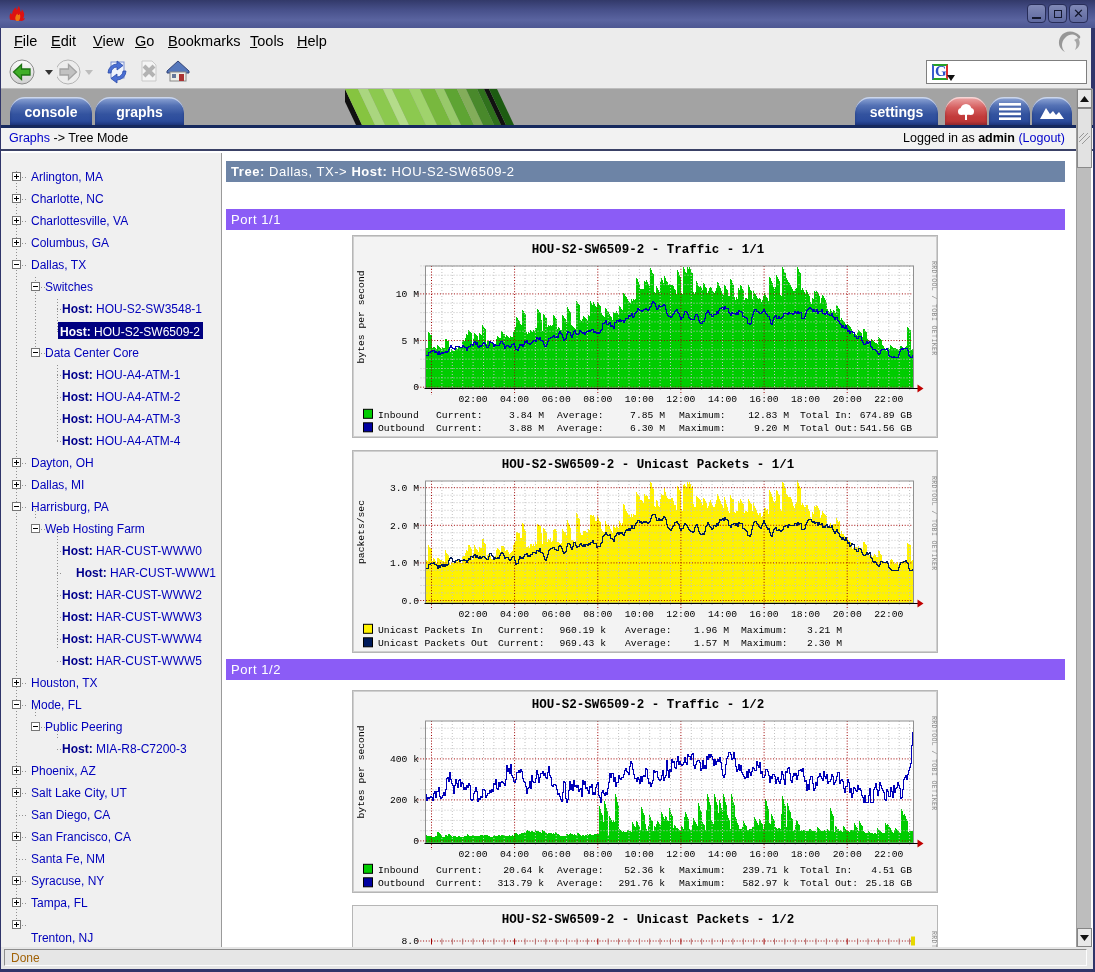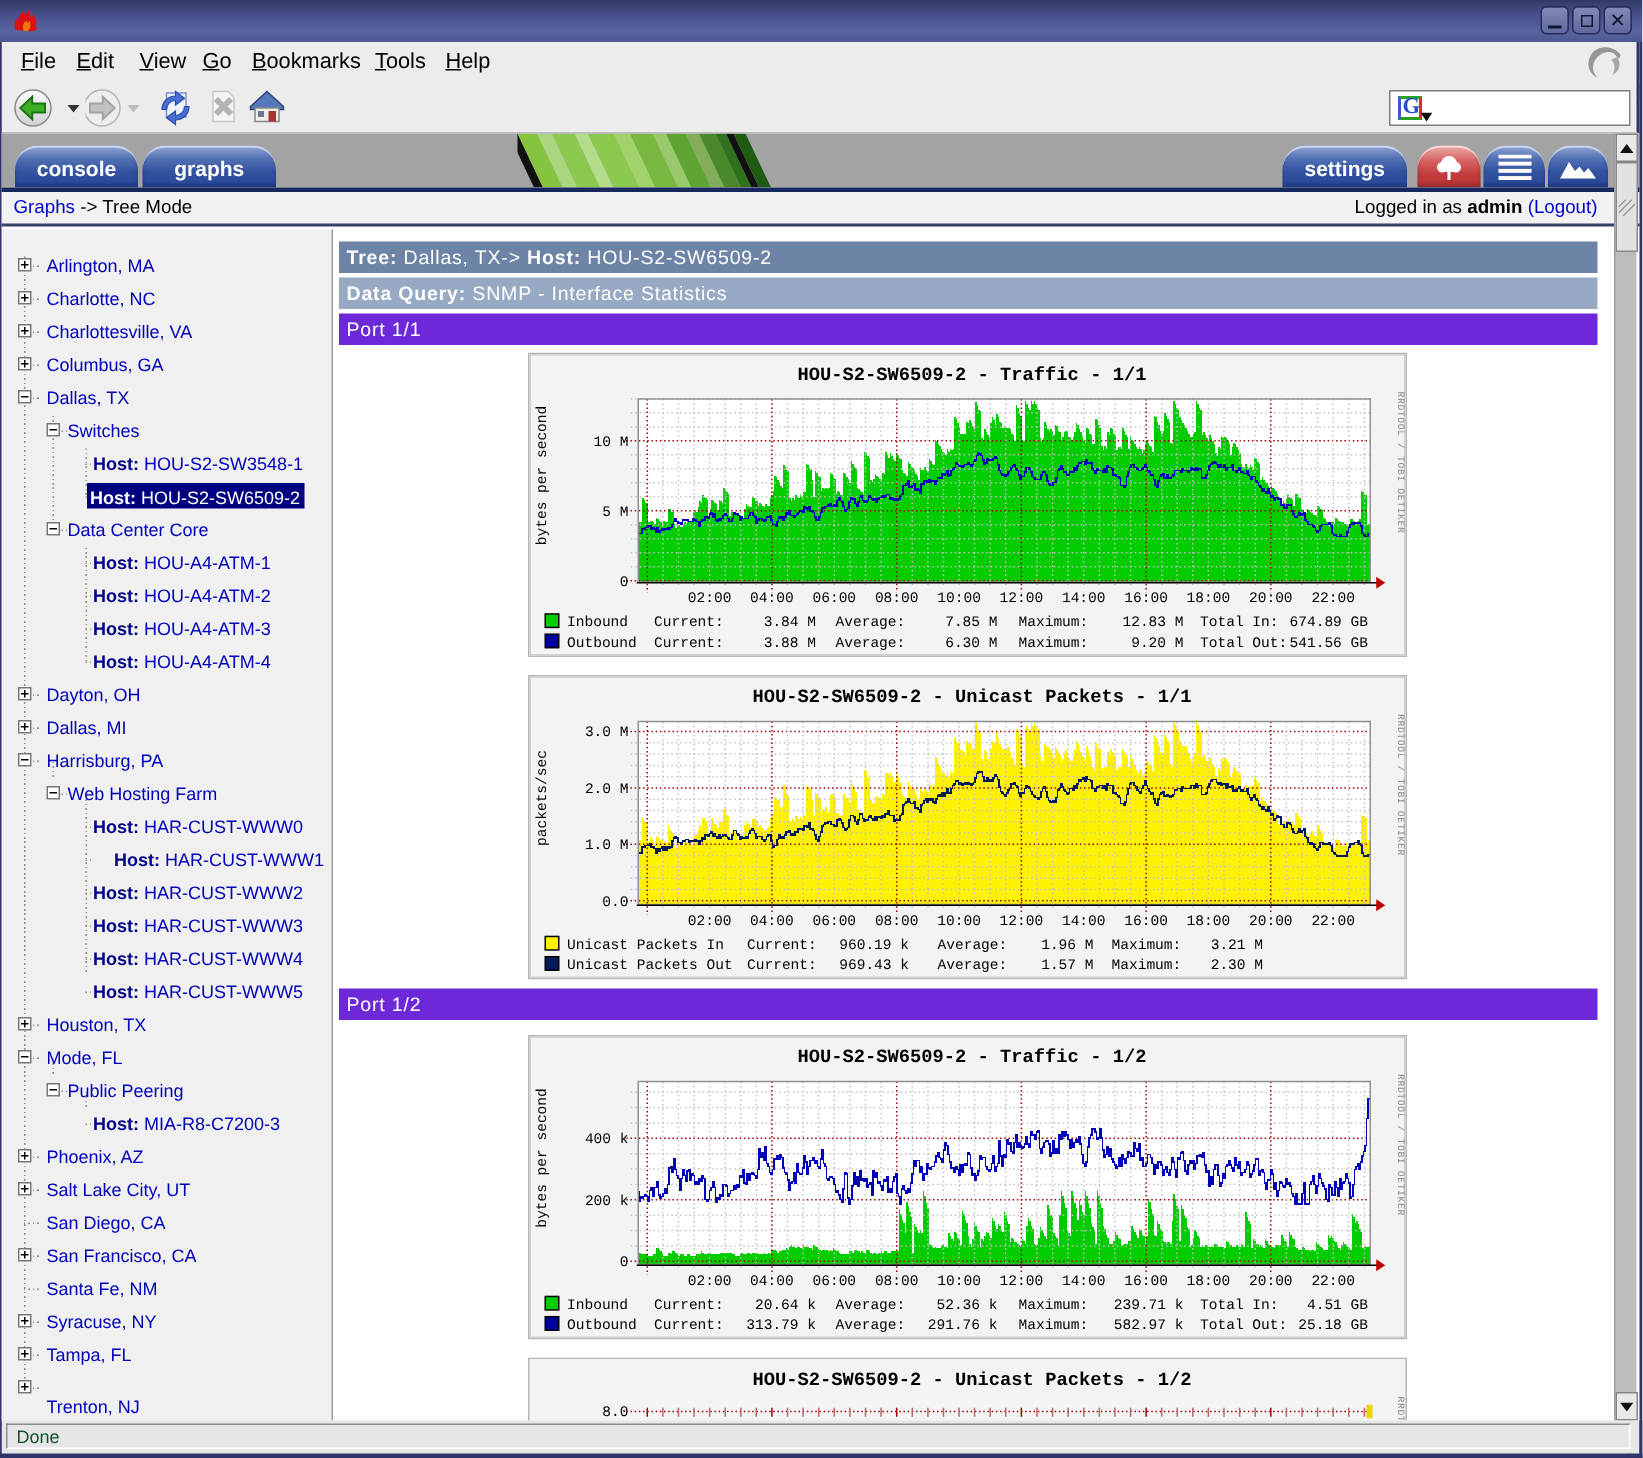--- a/index.html
+++ b/index.html
@@ -27,29 +27,29 @@
 .trow.sel {background:#000080;color:#fff;line-height:21px;height:17px;margin-top:2px;padding:0 3px 0 2px}
 .trow.sel b {color:#fff}
 .eb {position:absolute;width:9px;height:9px;border:1px solid #767676;background:#fff}
 .eb::before {content:"";position:absolute;left:1px;top:3px;width:5px;height:1px;background:#000}
 .eb i.v {position:absolute;left:3px;top:1px;width:1px;height:5px;background:#000;display:block}
 .dv {position:absolute;width:1px;background-image:repeating-linear-gradient(180deg,#909090 0 1px,transparent 1px 3px)}
 .dh {position:absolute;height:1px;background-image:repeating-linear-gradient(90deg,#909090 0 1px,transparent 1px 3px)}
 .main {position:absolute;left:223px;top:153px;width:853px;height:794px;background:#fff;overflow:hidden}
 .bar1 {position:absolute;left:3px;width:839px;height:21px;background:#6d84a6;color:#fff;font-size:13px;letter-spacing:0.55px;line-height:21px;padding-left:5px}
 .bar2 {background:#98aac3}
-.bar3 {background:#6d28d9}
+.bar3 {background:#8b5cf6}
 .gwrap {position:absolute;left:129px}
 .gtitle {font:bold 12.5px "Liberation Mono",monospace;fill:#000}
 .gt {font:9.7px "Liberation Mono",monospace;fill:#000}
 .gsmall {font:6.5px "Liberation Mono",monospace;fill:#8a8a8a;letter-spacing:0.4px}
 .scrollbar {position:absolute;left:1076px;top:89px;width:15px;height:858px;background:#bdbdbd;border-left:1px solid #9d9d9d}
 .sbtn {position:absolute;left:0px;width:15px;height:19px;background:#e9e9e9;border:1px solid #858585}
 .statusbar {position:absolute;left:0;top:947px;width:1095px;height:25px;background:#e6e6e6;border-left:1px solid #30356a;border-right:2px solid #30356a;border-bottom:3px solid #30356a}
-.spanel {position:absolute;left:3px;top:2px;width:1083px;height:17px;border:1px solid;border-color:#8d8d8d #fdfdfd #fdfdfd #8d8d8d;font-size:12px;color:#14532d;line-height:16px;padding-left:6px}
+.spanel {position:absolute;left:3px;top:2px;width:1083px;height:17px;border:1px solid;border-color:#8d8d8d #fdfdfd #fdfdfd #8d8d8d;font-size:12px;color:#a16207;line-height:16px;padding-left:6px}
 .winborder {position:absolute;left:0;top:28px;width:1095px;height:944px;border-left:1px solid #30356a;border-right:2px solid #30356a;border-bottom:2px solid #30356a;pointer-events:none}
 </style></head>
 <body>
 
 <div class="titlebar">
  <svg width="19" height="19" style="position:absolute;left:8px;top:4px" viewBox="0 0 18 18">
   <path d="M2,15 C1,11 2,9 3,8 C3,10 4,10 4,9 C4,6 6,4 8,3 C7,5 8,6 9,5 C9,4 10,3 10,2 C12,4 11,6 12,7 C13,8 13,6 13,5 C15,7 16,10 15,12 C14,14 15,14 16,13 C16,14 15,16 13,16 Z" fill="#dd1111"></path>
   <path d="M8,16 C6,14 7,11 9,9 C9,11 11,11 11,9 C12,11 12,14 10,16 Z" fill="#ee7711"></path>
  </svg>
  <div class="wbtn" style="left:1027px">
@@ -288,21 +288,20 @@
 <div class="trow" style="left:30px;top:739px">Tampa, FL</div>
 <div class="eb" style="left:11px;top:767px">
       <i class="v"></i>
     </div>
 <div class="dh" style="left:21px;top:772px;width:6px"></div>
 <div class="trow" style="left:30px;top:774px">Trenton, NJ</div>
 </div>
 
 <div class="main">
  <div class="bar1" style="top:8px"><b>Tree:</b>&nbsp;Dallas, TX-&gt; <b>Host:</b>&nbsp;HOU-S2-SW6509-2</div>
- <div class="bar1 bar2" style="top:32px"><b>Data Query:</b>&nbsp;SNMP - Interface Statistics</div>
  <div class="bar1 bar3" style="top:56px">Port 1/1</div>
  <div class="gwrap" style="top:82px">
       <svg width="586" height="203" viewBox="0 0 586 203" style="display:block">
 <rect x="0" y="0" width="586" height="203" fill="#f3f3f3"></rect>
 <rect x="0.5" y="0.5" width="585" height="202" fill="none" stroke="#b6b6b6" stroke-width="1"></rect>
 <rect x="1.5" y="1.5" width="583" height="200" fill="none" stroke="#cfcfcf" stroke-width="1"></rect>
 <text x="296" y="18" text-anchor="middle" class="gtitle">HOU-S2-SW6509-2 - Traffic - 1/1</text>
 <text x="10" y="0" class="gt" transform="translate(12,92) rotate(-90)" text-anchor="middle">bytes per second</text>
 <text transform="translate(580,26) rotate(90)" class="gsmall">RRDTOOL / TOBI OETIKER</text>
 <rect x="73.5" y="31.0" width="488.0" height="122.0" fill="#ffffff"></rect>

